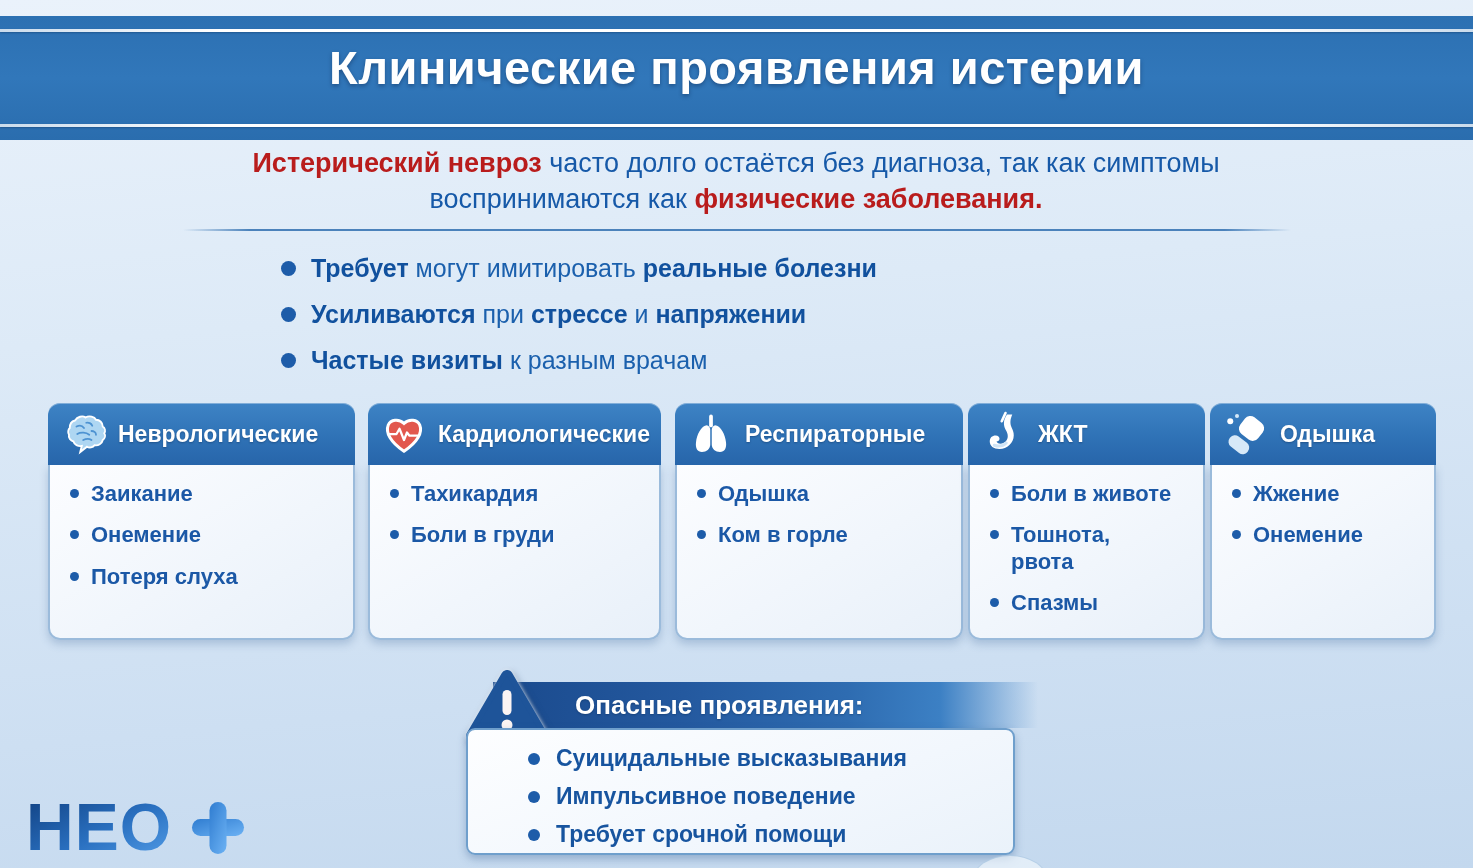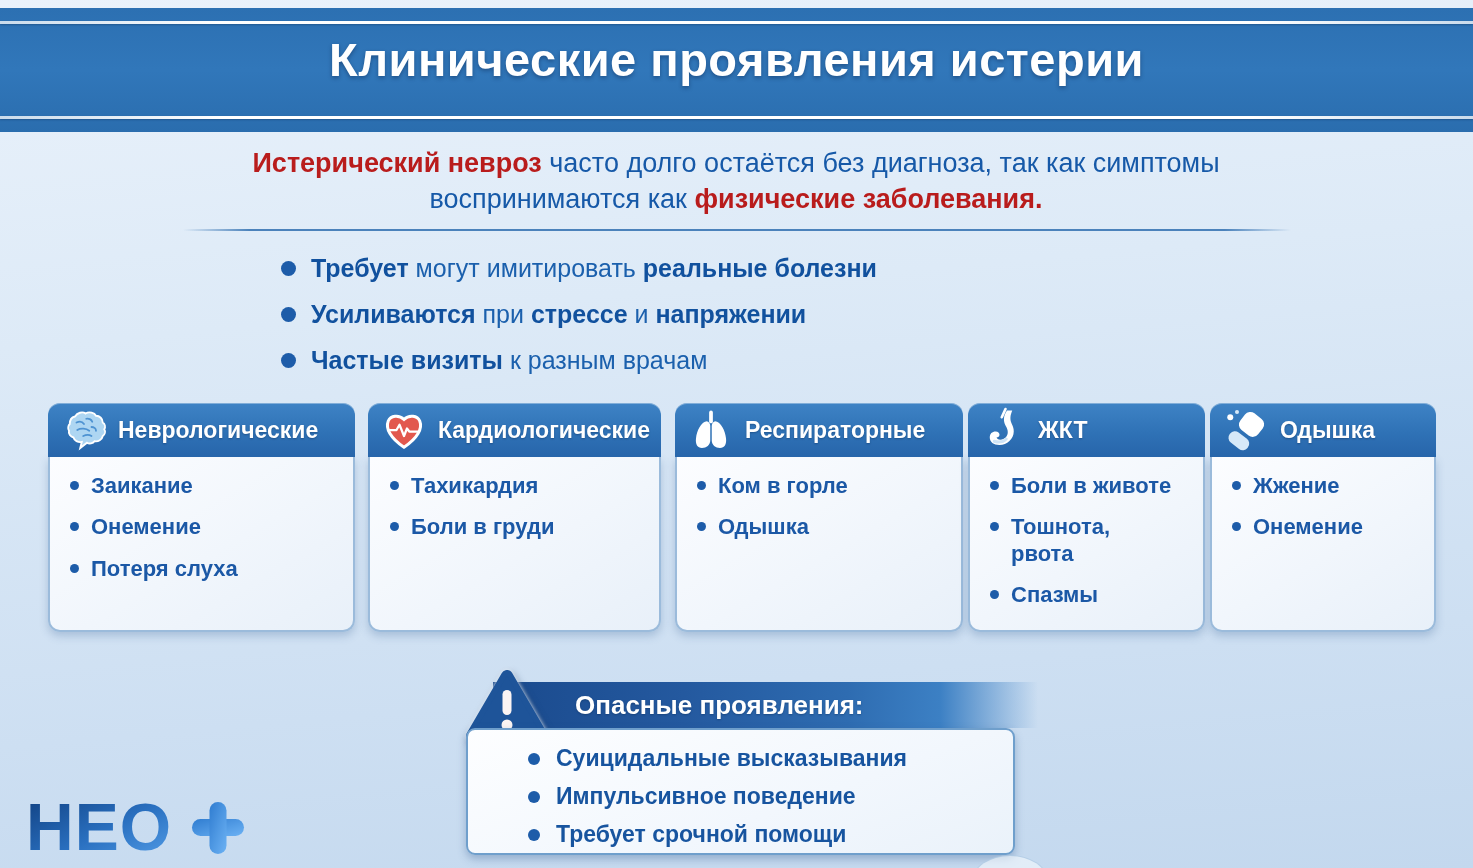--- a/index.html
+++ b/index.html
@@ -7,21 +7,21 @@
   body {
     font-family:"Liberation Sans","DejaVu Sans",sans-serif;
     background:linear-gradient(175deg,#eaf2fb 0%,#ddeaf7 35%,#cddff2 75%,#c3d8ee 100%);
     position:relative;
     color:#155aa6;
   }
   .stage { position:absolute; inset:0; }
 
   
   .banner {
-    position:absolute; left:0; top:8px; width:1473px; height:124px;
+    position:absolute; left:0; top:16px; width:1473px; height:124px;
     background:linear-gradient(180deg,#2c70b2 0%,#3177ba 50%,#2a6dae 100%);
   }
   .banner-line { position:absolute; left:0; width:1473px; height:3px;
     background:linear-gradient(90deg,rgba(255,255,255,.75),#ffffff 15%,#ffffff 85%,rgba(255,255,255,.75));
     box-shadow:0 1px 2px rgba(10,40,80,.35); }
   .banner-line.top { top:13px; }
   .banner-line.bottom { top:108px; }
   .banner-title {
     position:absolute; left:0; top:24px; width:1473px; text-align:center;
     font-size:47px; font-weight:bold; color:#ffffff; letter-spacing:.5px;
@@ -43,21 +43,21 @@
   
   .key-points { position:absolute; left:281px; top:254px; list-style:none; }
   .key-points li { display:flex; align-items:center; margin-bottom:17px; font-size:25px; }
   .key-points .dot { width:15px; height:15px; border-radius:50%; background:#1d5ca9; margin-right:15px; flex:0 0 auto; }
   .key-points b { color:#11519e; }
   .key-points span.reg { color:#1b60ad; }
 
   
   .card { position:absolute; top:403px; height:237px; }
   .card-header {
-    position:relative; height:54px; border-radius:12px 12px 0 0;
+    position:relative; height:62px; border-radius:12px 12px 0 0;
     background:linear-gradient(180deg,#3e83c5 0%,#2f72b6 55%,#2765aa 100%);
     box-shadow:inset 0 1px 0 rgba(255,255,255,.35);
     display:flex; align-items:center; padding:0 10px 0 12px;
   }
   .card-header .icon { width:48px; height:48px; flex:0 0 auto; margin-right:10px; }
   .card-title { color:#ffffff; font-weight:bold; font-size:23px; white-space:nowrap;
     text-shadow:0 1px 2px rgba(10,40,80,.4); }
   .card-body {
     height:175px; border:2px solid #9bbbdb; border-top:none;
     border-radius:0 0 12px 12px;
@@ -183,25 +183,25 @@
         <rect x="29.5" y="6" width="5" height="17" rx="2.5" fill="#ffffff"></rect>
         <path fill="#ffffff" d="M28 21c2 1 3 3 3 6v19c0 6-5 10-11 10-6 0-9-5-8-13 1-11 7-20 12-22 2-1 3-1 4 0z"></path>
         <path fill="#ffffff" d="M36 21c-2 1-3 3-3 6v19c0 6 5 10 11 10 6 0 9-5 8-13-1-11-7-20-12-22-2-1-3-1-4 0z"></path>
       </svg>
       <span class="card-title">Респираторные</span>
     </div>
     <div class="card-body">
       <ul>
         <li>
             <span class="dot"></span>
+            <span>Одышка</span>
+          </li>
+        <li>
+            <span class="dot"></span>
             <span>Ком в горле</span>
-          </li>
-        <li>
-            <span class="dot"></span>
-            <span>Одышка</span>
           </li>
       </ul>
     </div>
   </section>
 
   <section class="card" style="left:968px; width:237px;">
     <div class="card-header">
       <svg class="icon" viewBox="0 0 64 64">
         <path fill="#ffffff" d="M43 6c-3 7-3 12-1 17 2 4 3 7 3 11 0 10-9 18-19 18-8 0-13-4-13-10 0-5 3-8 8-8 3 0 5 2 5 4 0 3-2 4-4 4 1 2 3 3 5 3 6 0 10-5 10-10 0-3-1-6-3-9-3-6-3-13 2-20z"></path>
         <path d="M34 4l-5 11" stroke="#ffffff" stroke-width="3.5" stroke-linecap="round"></path>

